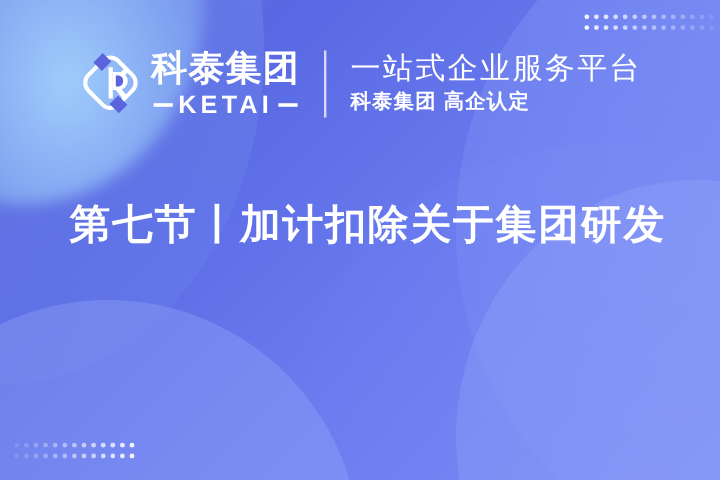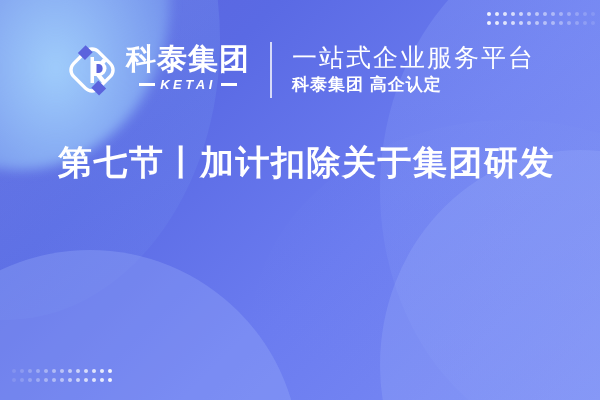--- a/index.html
+++ b/index.html
@@ -108,26 +108,25 @@
   }
   .logo-en {
     display: flex;
     align-items: center;
     gap: 5px;
     margin-top: 3px;
   }
   .logo-en .bar { width: 16px; height: 3px; background: #ffffff; }
   .logo-en .txt {
     color: #ffffff;
-    font-size: 13px;
+    font-size: 21px;
     font-weight: bold;
     letter-spacing: 3.5px;
     line-height: 1;
     white-space: nowrap;
-    font-style: italic;
   }
   .divider {
     width: 2px;
     height: 56px;
     background: rgba(255,255,255,0.75);
     margin: 0 20px;
     flex: none;
   }
   .tagline { display: flex; flex-direction: column; }
   .tagline-main {
@@ -143,22 +142,23 @@
     font-weight: bold;
     letter-spacing: 1px;
     line-height: 1.45;
     white-space: nowrap;
   }
 
   
   .headline {
     position: absolute;
     left: 58px;
-    top: 135px;
+    top: 163px;
     width: 500px;
+    font-family: Liberation Mono, monospace;
   }
   .headline-line {
     color: #ffffff;
     font-size: 34px;
     font-weight: bold;
     letter-spacing: 1.5px;
     line-height: 55px;
     white-space: nowrap;
   }
 </style>

